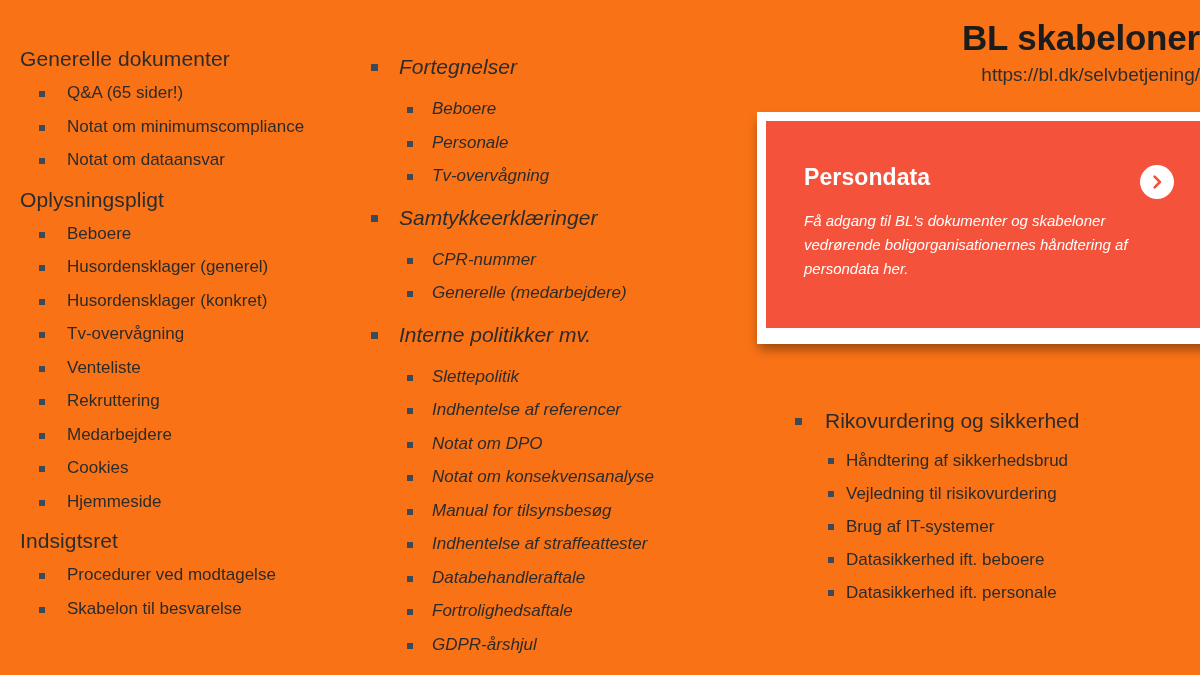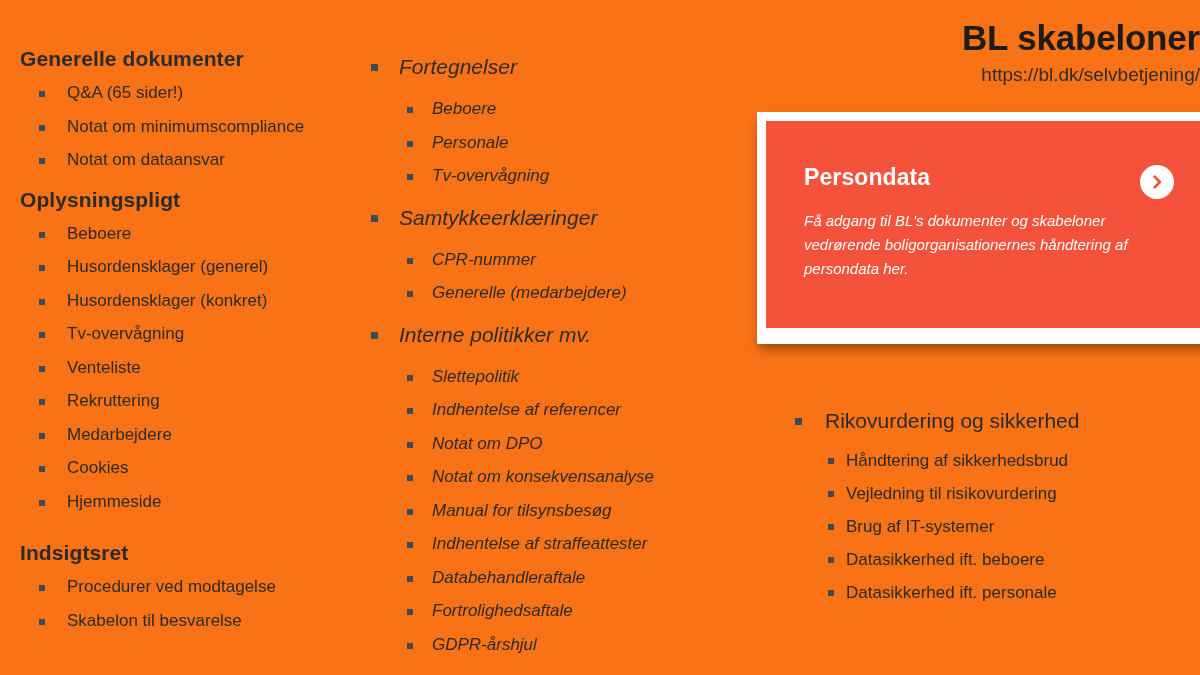--- a/index.html
+++ b/index.html
@@ -25,21 +25,21 @@
   }
 
   
   .col {
     position: absolute;
   }
 
   .heading {
     font-size: 21px;
     line-height: 26px;
-    font-weight: 700;
+    font-weight: 400;
     color: #2b2b2b;
     margin: 0 0 4px 0;
     letter-spacing: 0.1px;
   }
 
   ul.lvl {
     list-style: none;
     margin: 0;
     padding: 0;
   }
@@ -210,21 +210,21 @@
 
     <div class="grp" style="margin-bottom:10px;">
       <div class="heading">Generelle dokumenter</div>
       <ul class="lvl">
         <li class="item"><span class="bullet"></span><span>Q&amp;A (65 sider!)</span></li>
         <li class="item"><span class="bullet"></span><span>Notat om minimumscompliance</span></li>
         <li class="item"><span class="bullet"></span><span>Notat om dataansvar</span></li>
       </ul>
     </div>
 
-    <div class="grp" style="margin-bottom:22px;">
+    <div class="grp" style="margin-bottom:10px;">
       <div class="heading">Oplysningspligt</div>
       <ul class="lvl">
         <li class="item"><span class="bullet"></span><span>Beboere</span></li>
         <li class="item"><span class="bullet"></span><span>Husordensklager (generel)</span></li>
         <li class="item"><span class="bullet"></span><span>Husordensklager (konkret)</span></li>
         <li class="item"><span class="bullet"></span><span>Tv-overvågning</span></li>
         <li class="item"><span class="bullet"></span><span>Venteliste</span></li>
         <li class="item"><span class="bullet"></span><span>Rekruttering</span></li>
         <li class="item"><span class="bullet"></span><span>Medarbejdere</span></li>
         <li class="item"><span class="bullet"></span><span>Cookies</span></li>

